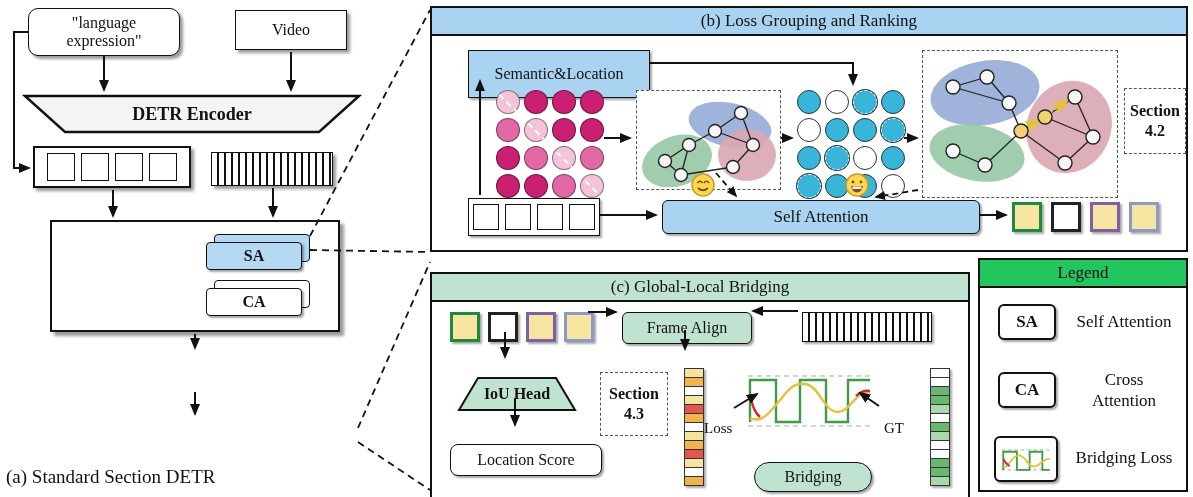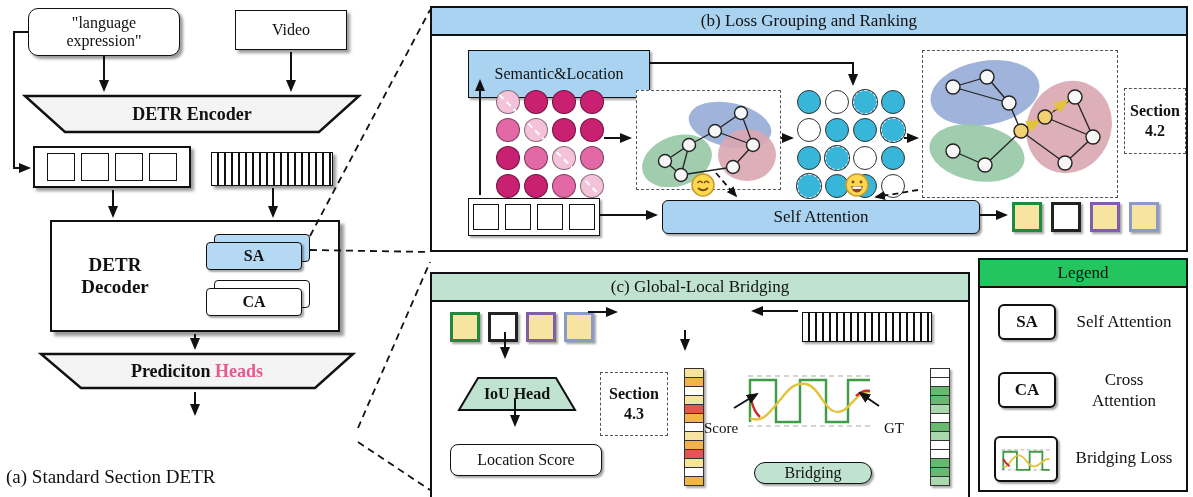--- a/index.html
+++ b/index.html
@@ -91,39 +91,30 @@
 
   <div class="abs ctr tokrow shadow" style="left:33px;top:146px;width:158px;height:42px;">
     <div class="tok"></div>
     <div class="tok"></div>
     <div class="tok"></div>
     <div class="tok"></div>
   </div>
   <div class="abs stripes shadow" style="left:211px;top:152px;width:122px;height:34px;"></div>
 
   <div class="abs decoder">
-    <div class="dlbl">DETR Decoder</div>
     <div class="stackbox" style="left:162px;top:12px;background:#b5d8f3;"></div>
     <div class="stackbox shadow-sm" style="left:154px;top:20px;background:#b5d8f3;">
       <span>SA</span>
     </div>
     <div class="stackbox" style="left:162px;top:58px;background:#fff;"></div>
     <div class="stackbox shadow-sm" style="left:154px;top:66px;background:#fff;">
       <span>CA</span>
     </div>
   </div>
 
-  <div class="abs trap" style="left:38px;top:352px;width:318px;height:38px;">
-    <svg width="318" height="38">
-      <polygon points="3,2 315,2 277,36 43,36" fill="#f4f4f4" stroke="#111" stroke-width="2.4"></polygon>
-    </svg>
-    <div class="lbl">
-      <span>Prediciton</span>&nbsp;<span style="color:#e75a8f;">Heads</span>
-    </div>
-  </div>
 
   <div class="abs caption-a">(a) Standard Section DETR</div>
 
   <div class="abs panel" style="left:430px;top:6px;width:758px;height:246px;">
     <div class="ptitle" style="background:#a9d3f0;">(b) Loss Grouping and Ranking</div>
 
     <div class="abs ctr bluebox shadow-sm" style="left:36px;top:42px;width:182px;height:48px;">
       <span>Semantic&amp;Location</span>
     </div>
 
@@ -280,20 +271,23 @@
   <div class="abs panel" style="left:430px;top:272px;width:540px;height:234px;">
     <div class="ptitle" style="background:#bfe2d1;">(c) Global-Local Bridging</div>
 
     <div class="abs sqrow" style="left:18px;top:38px;gap:8px;">
         <div class="sq" style="background: rgb(247, 228, 161); border: 3px solid rgb(31, 138, 61);"></div>
         <div class="sq" style="background: rgb(255, 255, 255); border: 3px solid rgb(34, 34, 34);"></div>
         <div class="sq" style="background: rgb(247, 228, 161); border: 3px solid rgb(126, 95, 168);"></div>
         <div class="sq" style="background: rgb(247, 228, 161); border: 3px solid rgb(138, 154, 201);"></div>
       </div>
 
+    <div class="abs ctr greenbox shadow-sm" style="left:190px;top:38px;width:130px;height:32px;">
+      <span>Frame Align</span>
+    </div>
 
     <div class="abs stripes shadow-sm" style="left:370px;top:38px;width:130px;height:30px;"></div>
 
     <div class="abs trap" style="left:25px;top:102px;width:120px;height:36px;">
       <svg width="120" height="36">
         <polygon points="21,2 99,2 118,34 2,34" fill="#bfe2d1" stroke="#111" stroke-width="2"></polygon>
       </svg>
       <div class="lbl" style="font-size:16px;">IoU Head</div>
     </div>
 
@@ -340,24 +334,24 @@
         <div class="cell" style="background: rgb(255, 255, 255);"></div>
         <div class="cell" style="background: rgb(105, 184, 111);"></div>
         <div class="cell" style="background: rgb(168, 216, 171);"></div>
         <div class="cell" style="background: rgb(255, 255, 255);"></div>
         <div class="cell" style="background: rgb(255, 255, 255);"></div>
         <div class="cell" style="background: rgb(105, 184, 111);"></div>
         <div class="cell" style="background: rgb(105, 184, 111);"></div>
         <div class="cell" style="background: rgb(168, 216, 171);"></div>
       </div>
 
-    <div class="abs small-lbl" style="left:272px;top:146px;">Score</div>
+    <div class="abs small-lbl" style="left:272px;top:146px;">Loss</div>
     <div class="abs small-lbl" style="left:452px;top:146px;">GT</div>
 
-    <div class="abs ctr greenbox pill shadow-sm" style="left:322px;top:188px;width:118px;height:22px;">
+    <div class="abs ctr greenbox pill shadow-sm" style="left:322px;top:188px;width:118px;height:30px;">
       <span>Bridging</span>
     </div>
   </div>
 
   <div class="abs panel" style="left:978px;top:258px;width:210px;height:234px;">
     <div class="ptitle" style="background:#22c55e;">Legend</div>
 
     <div class="abs ctr chip shadow-sm" style="left:18px;top:44px;width:58px;height:36px;">
       <span>SA</span>
     </div>

